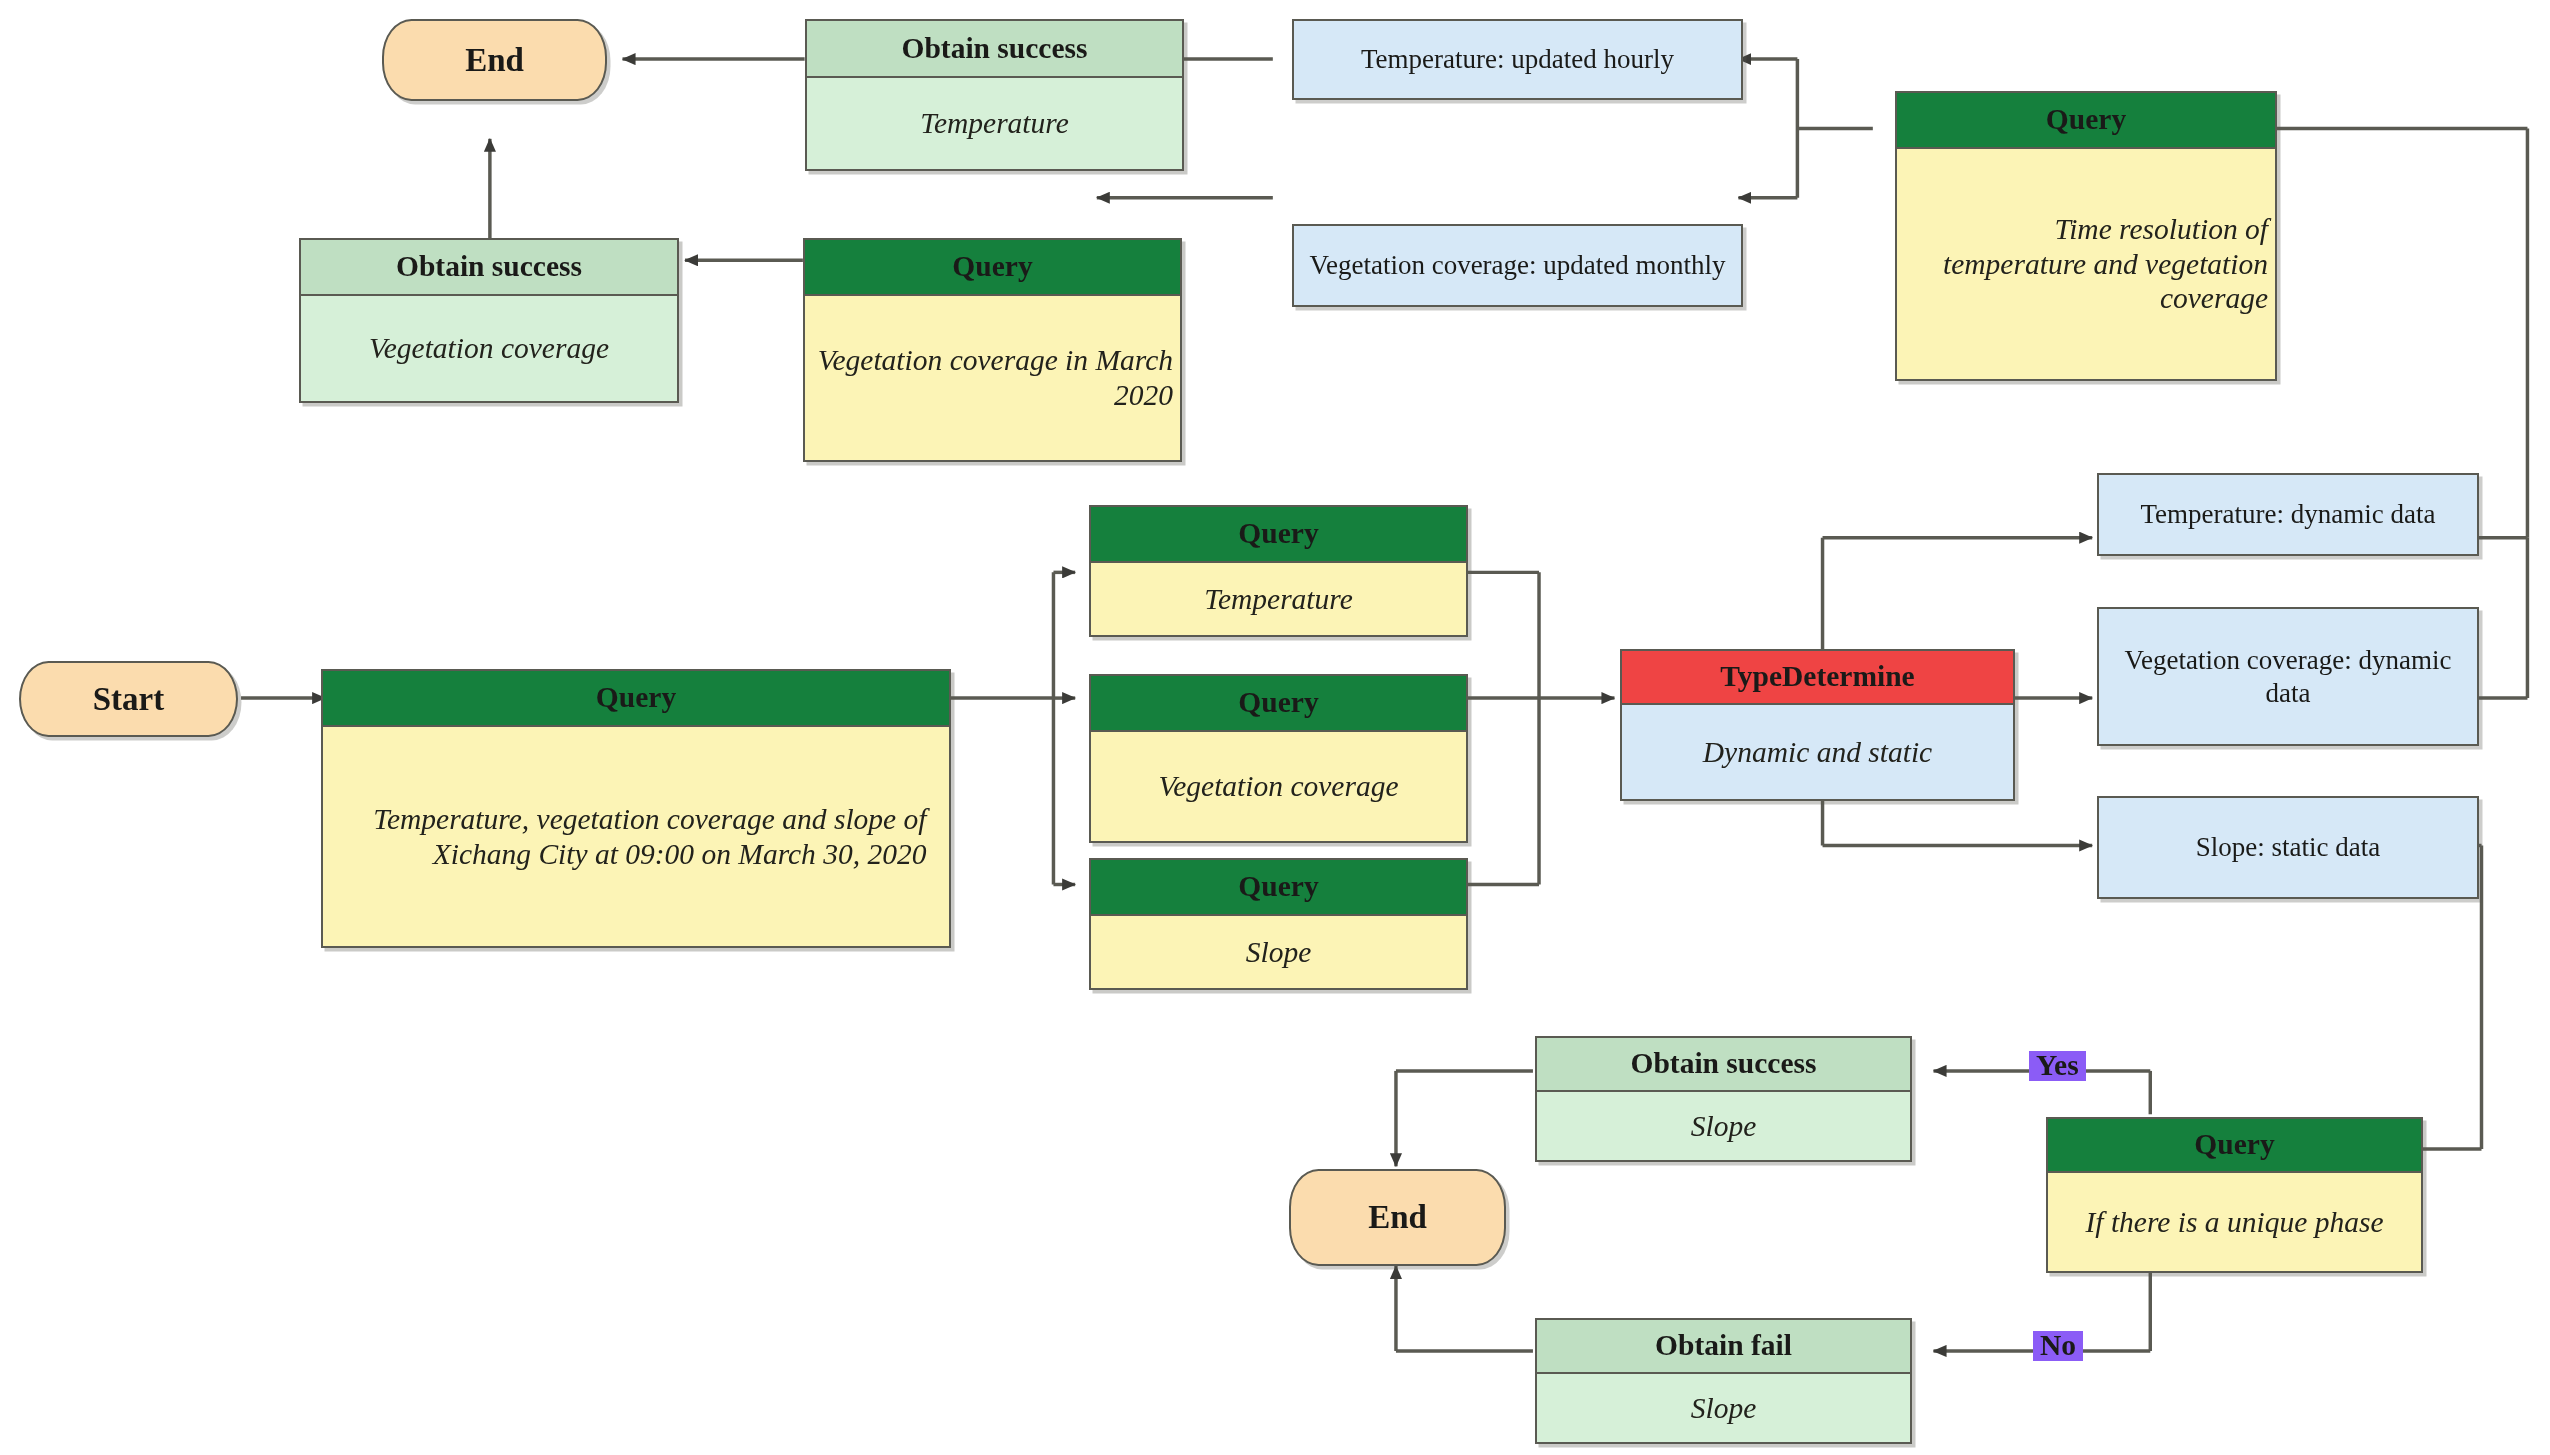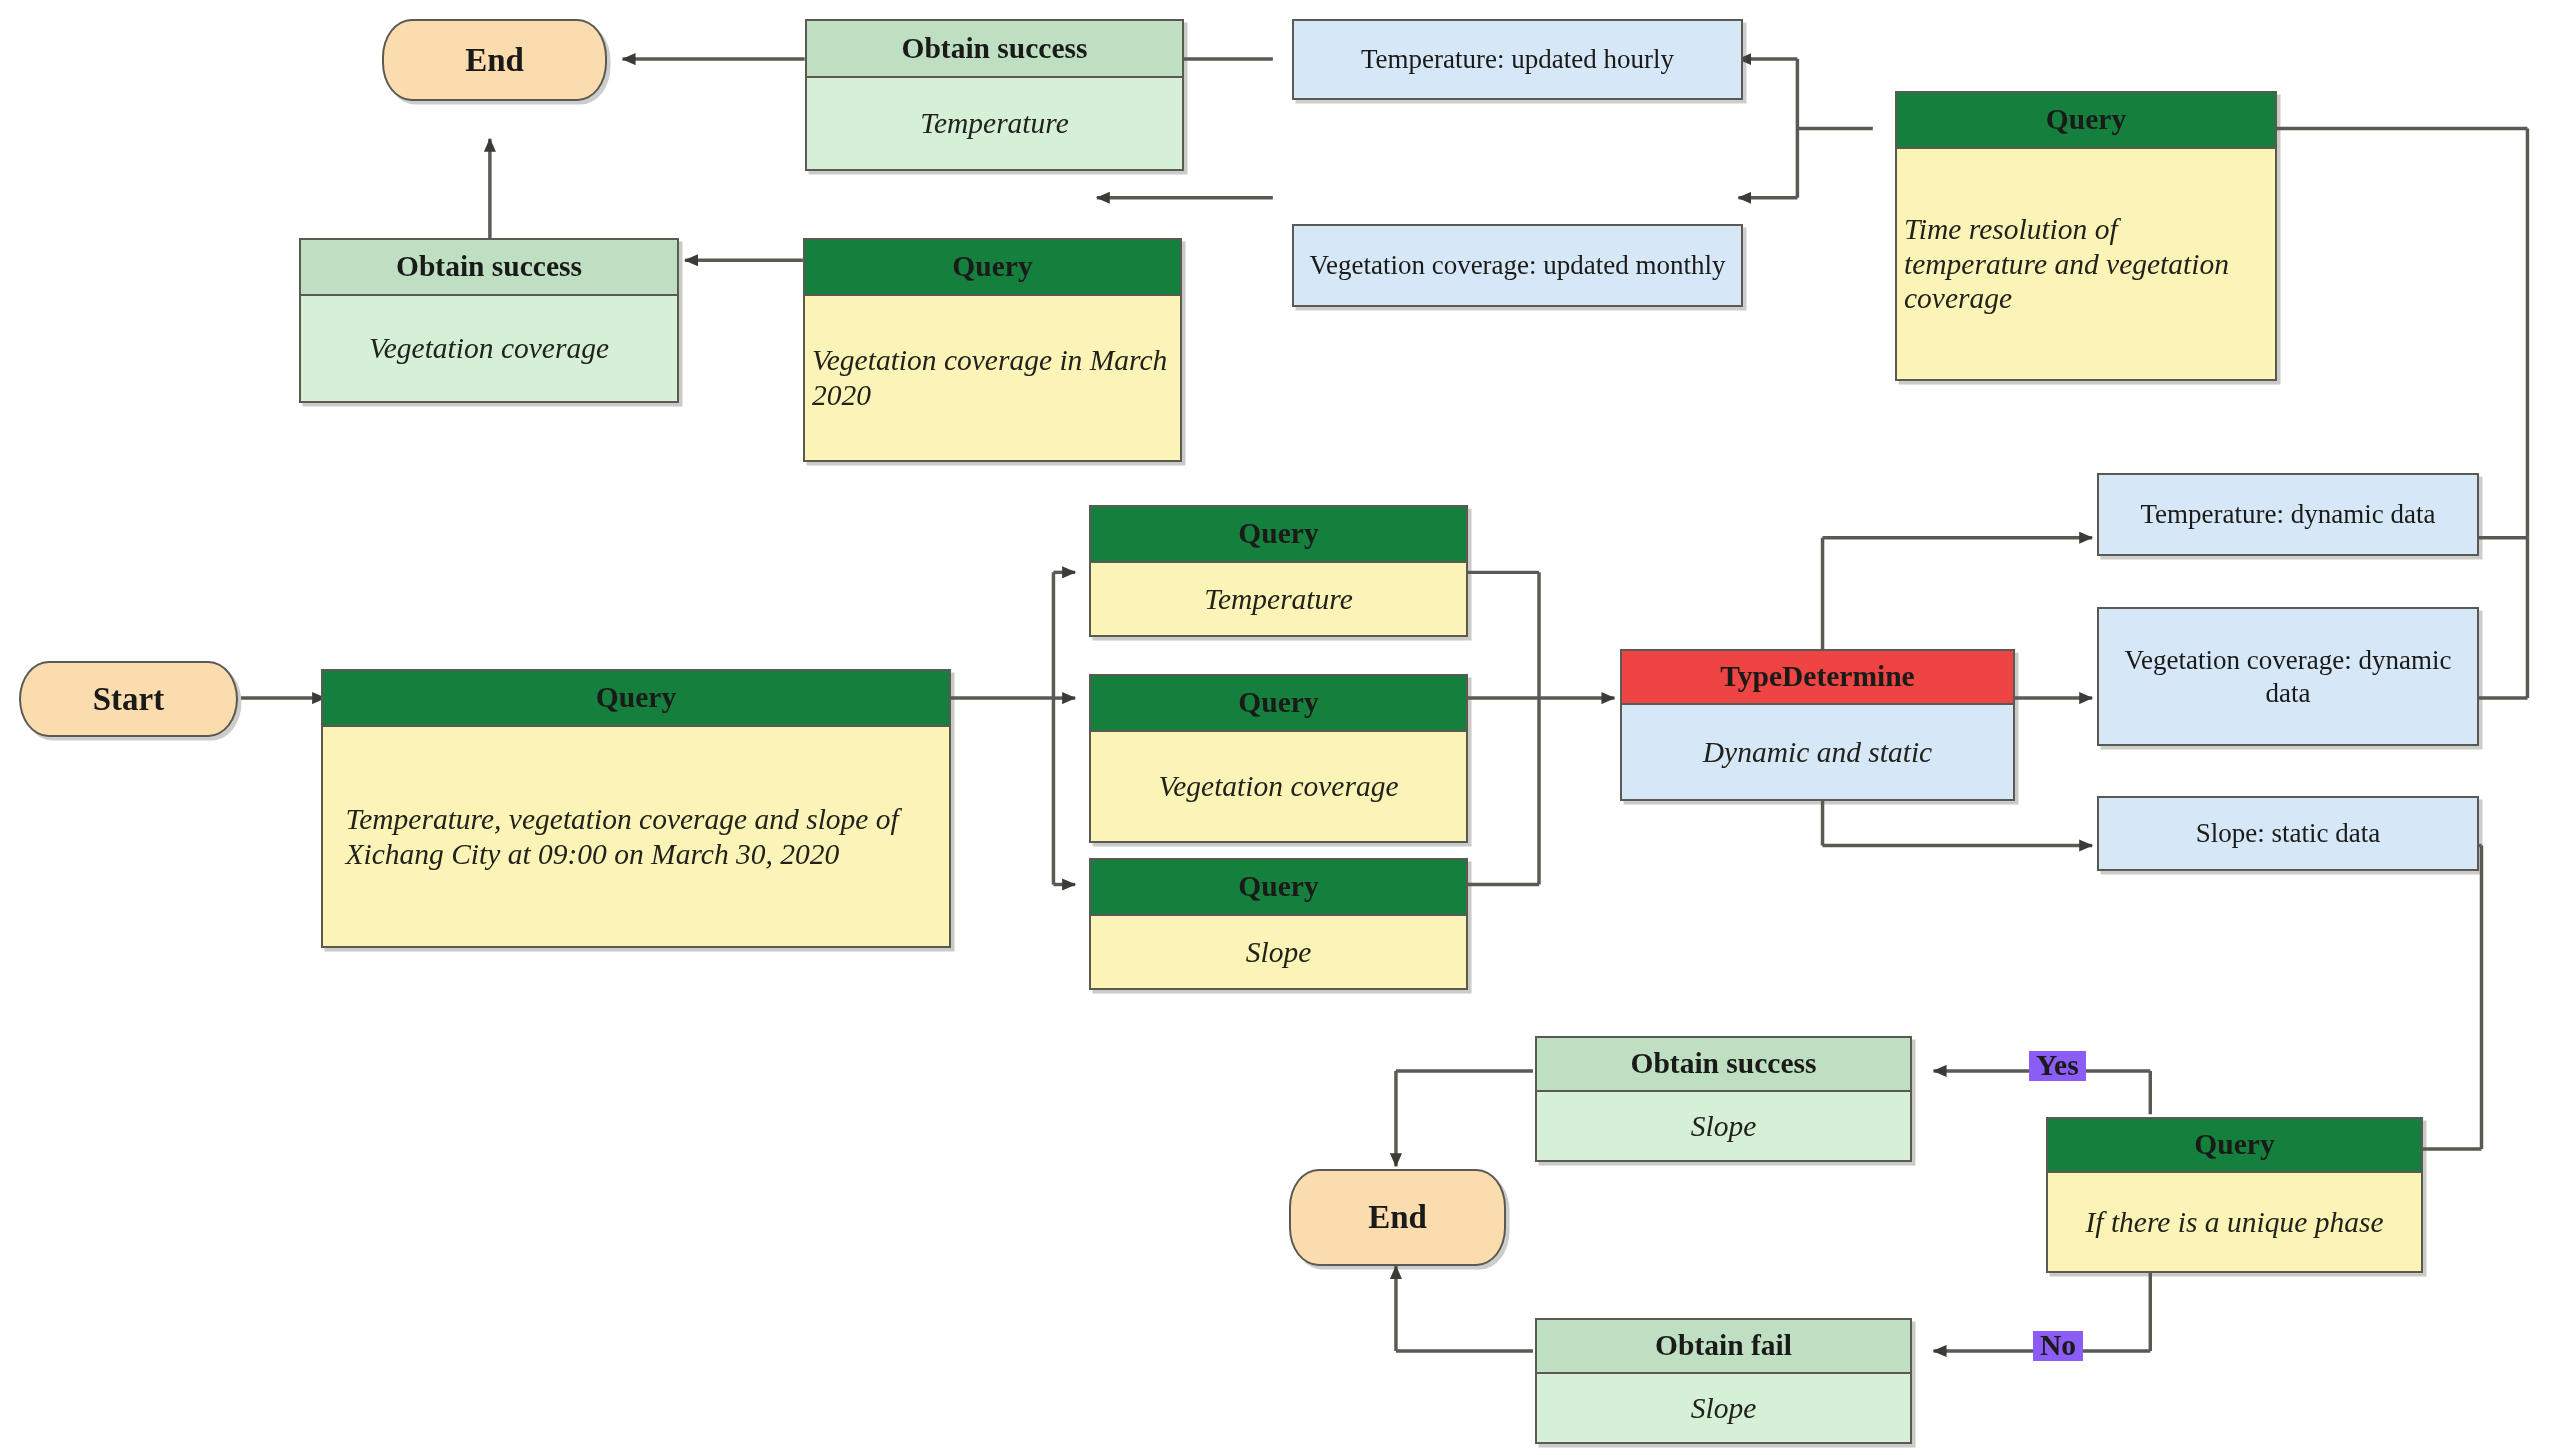--- a/index.html
+++ b/index.html
@@ -20,21 +20,21 @@
     border:2.6px solid #5a5a52;
     box-shadow:3.5px 3.5px 0 rgba(90,90,82,.32);
     display:flex;flex-direction:column;overflow:hidden;
   }
   .block .hdr{
     font-weight:bold;text-align:center;color:#1a1a18;
     display:flex;align-items:center;justify-content:center;
     line-height:1.08;
   }
   .block .bdy{
-    font-style:italic;text-align:left;color:#22221c;
+    font-style:italic;text-align:right;color:#22221c;
     display:flex;align-items:center;justify-content:center;
     flex:1;line-height:1.18;padding:1.7px 7px;
   }
 
   
   .yellow{background:#fcf4b6;}
   .yellow .hdr{background:#15803d;border-bottom:2.6px solid #5a5a52;}
   .yellow .bdy{background:#fcf4b6;}
 
   
@@ -203,21 +203,21 @@
 
   <div class="node block blue" style="left:1620px;top:649px;width:395px;height:152px;">
     <div class="hdr fs34" style="height:52px;">TypeDetermine</div>
     <div class="bdy fs34">Dynamic and static</div>
   </div>
 
   <div class="node infobox fs33" style="left:2097px;top:607px;width:382px;height:139px;">
     <span>Vegetation coverage: dynamic data</span>
   </div>
 
-  <div class="node infobox fs33" style="left:2097px;top:796px;width:382px;height:75px;">
+  <div class="node infobox fs33" style="left:2097px;top:796px;width:382px;height:103px;">
     <span>Slope: static data</span>
   </div>
 
   <div class="node block yellow" style="left:1089px;top:858px;width:379px;height:132px;">
     <div class="hdr fs34" style="height:54px;">Query</div>
     <div class="bdy fs34">Slope</div>
   </div>
 
   <div class="node block green" style="left:1535px;top:1036px;width:377px;height:126px;">
     <div class="hdr fs34" style="height:52px;">Obtain success</div>

